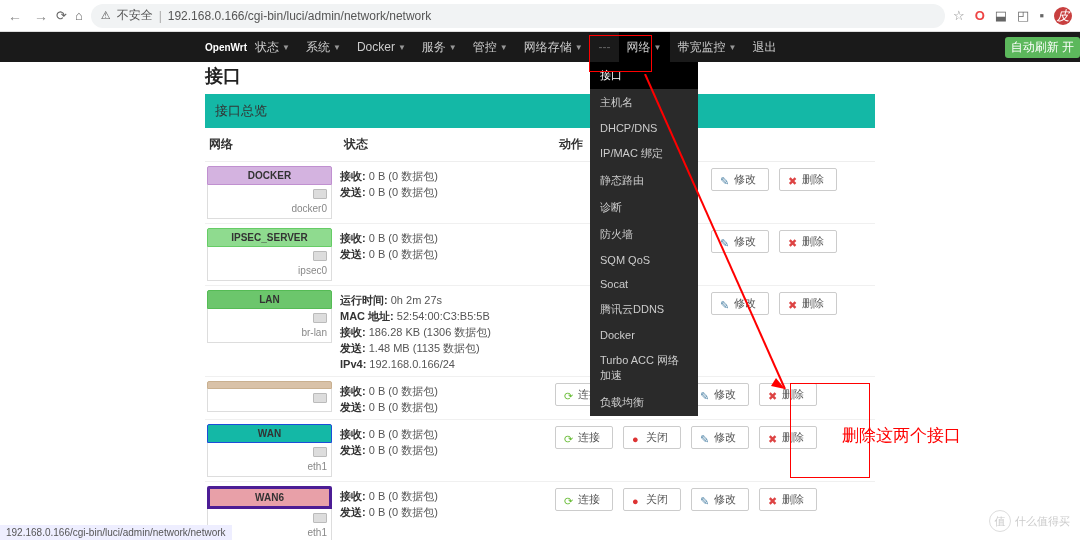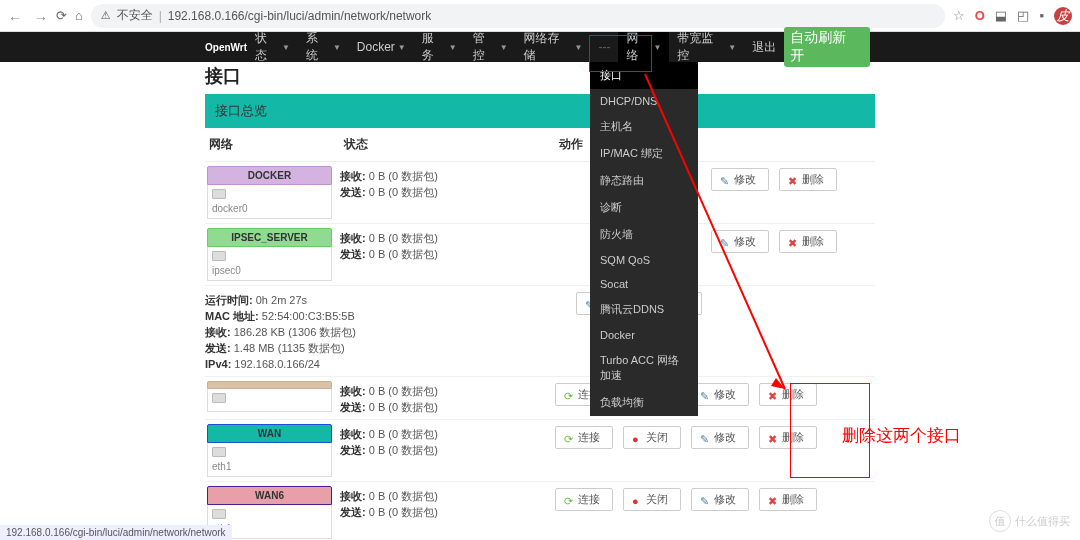--- a/index.html
+++ b/index.html
@@ -14,42 +14,42 @@
 .right-icons{display:flex;gap:10px;align-items:center;color:#666}
 .right-icons span{font-size:13px}
 .star{color:#888}
 .opera{color:#e44;font-weight:bold}
 .pi{background:#c83f3f;color:#fff;border-radius:50%;width:18px;height:18px;display:flex;align-items:center;justify-content:center;font-size:11px;font-style:italic}
 .topnav{height:30px;background:#1a1a1a;display:flex;align-items:center;padding-left:205px;color:#ccc;font-size:12px;position:relative}
 .brand{font-weight:bold;color:#fff;font-size:10px;}
 .nav-item{padding:0 8px;cursor:pointer;height:30px;display:flex;align-items:center;gap:2px}
 .nav-item.hov{background:#000}
 .caret{font-size:8px;opacity:.7;margin-left:1px}
-.auto-ref{background:#5cb85c;color:#fff;padding:2px 6px;border-radius:3px;font-size:14px;margin-left:auto;margin-right:210px}
+.auto-ref{background:#5cb85c;color:#fff;padding:2px 6px;border-radius:3px;font-size:12px;margin-left:auto;}
 .dropdown{position:absolute;top:62px;left:590px;width:108px;background:#2a2a2a;z-index:50}
 .dropdown .dd-item{padding:6px 10px;color:#ccc;font-size:11px;cursor:pointer}
 .dropdown .dd-item.active{background:#000;color:#fff}
 .content{padding:0 205px}
 .page-head{font-size:18px;font-weight:bold;padding:2px 0;color:#222}
 .section-title{background:#14b8a6;padding:8px 10px;font-size:13px;margin-top:4px}
 .table-head{display:flex;padding:8px 4px;font-weight:bold;font-size:12px;border-bottom:1px solid #eee}
 .col-net{width:135px}
 .col-status{width:215px}
 .col-act{flex:1}
 .row{display:flex;align-items:flex-start;padding:4px 0;border-bottom:1px solid #f0f0f0}
 .net-box{width:125px;margin-left:2px}
 .net-hdr{text-align:center;padding:3px;font-size:10px;font-weight:bold;border-radius:2px 2px 0 0}
-.net-body{background:#fff;border:1px solid #ddd;border-top:none;padding:4px;text-align:left;font-size:10px;color:#888}
+.net-body{background:#fff;border:1px solid #ddd;border-top:none;padding:4px;text-align:right;font-size:10px;color:#888}
 .net-ico{display:inline-block;width:14px;height:10px;background:#ddd;border:1px solid #bbb;border-radius:1px;margin-bottom:2px}
 .hdr-purple{background:#d4b3e0;border:1px solid #c090d0}
 .hdr-green{background:#8fdb8f;border:1px solid #6c6}
 .hdr-green2{background:#6cc66c;border:1px solid #5b5}
 .hdr-tan{background:#d9c2a8;border:1px solid #c9b090}
 .hdr-pink{background:#14b8a6;border:1px solid #1d4ed8}
-.hdr-pink2{background:#e8a0a8;border:1px solid #4c1d95}
+.hdr-pink2{background:#e8a0a8;border:3px solid #4c1d95}
 .status-col{width:215px;font-size:11px;color:#555;line-height:16px;padding-top:2px}
 .status-col b{font-weight:bold;color:#333}
 .actions{display:flex;gap:10px;padding-top:2px}
 .btn{background:#fff;border:1px solid #ccc;padding:3px 8px;font-size:11px;color:#555;display:flex;align-items:center;gap:4px;cursor:pointer;border-radius:2px;min-width:58px;justify-content:flex-start}
 .btn .ico{width:10px;height:10px;display:inline-block}
 .i-conn{color:#6b3}.i-stop{color:#d33}.i-edit{color:#58a}.i-del{color:#d44}
 .redbox1{position:absolute;border:1.5px solid red;top:35px;left:589px;width:63px;height:37px;z-index:60;pointer-events:none}
 .redbox2{position:absolute;border:1.5px solid red;top:383px;left:790px;width:80px;height:95px;z-index:60;pointer-events:none}
 .red-arrow{position:absolute;top:74px;left:640px;width:150px;height:324px;z-index:55;pointer-events:none}
 .red-arrow svg{width:100%;height:100%}
@@ -122,22 +122,22 @@
       <span class="caret">▼</span>
     </span>
   <span class="nav-item">
       <span>退出</span>
     </span>
   <span class="auto-ref">自动刷新 开</span>
 </div>
 
 <div class="dropdown" id="dd">
     <div class="dd-item active">接口</div>
+    <div class="dd-item">主机名</div>
     <div class="dd-item">DHCP/DNS</div>
-    <div class="dd-item">主机名</div>
     <div class="dd-item">IP/MAC 绑定</div>
     <div class="dd-item">静态路由</div>
     <div class="dd-item">诊断</div>
     <div class="dd-item">防火墙</div>
     <div class="dd-item">SQM QoS</div>
     <div class="dd-item">Socat</div>
     <div class="dd-item">腾讯云DDNS</div>
     <div class="dd-item">Docker</div>
     <div class="dd-item">Turbo ACC 网络加速</div>
     <div class="dd-item">负载均衡</div>
@@ -176,20 +176,26 @@
         </div>
         <div class="status-col"><b>接收:</b> 0 B (0 数据包)<br><b>发送:</b> 0 B (0 数据包)</div>
         <div class="actions">
           <div style="width:68px"></div>
           <div style="width:68px"></div>
           <div class="btn"><span class="ico i-edit">✎</span>修改</div>
           <div class="btn"><span class="ico i-del">✖</span>删除</div>
         </div>
       </div>
       <div class="row">
+        <div class="col-net">
+          <div class="net-box">
+            <div class="net-hdr hdr-green2">LAN</div>
+            <div class="net-body"><span class="net-ico"></span><br><span>br-lan</span></div>
+          </div>
+        </div>
         <div class="status-col"><b>运行时间:</b> 0h 2m 27s<br><b>MAC 地址:</b> 52:54:00:C3:B5:5B<br><b>接收:</b> 186.28 KB (1306 数据包)<br><b>发送:</b> 1.48 MB (1135 数据包)<br><b>IPv4:</b> 192.168.0.166/24</div>
         <div class="actions">
           <div style="width:68px"></div>
           <div style="width:68px"></div>
           <div class="btn"><span class="ico i-edit">✎</span>修改</div>
           <div class="btn"><span class="ico i-del">✖</span>删除</div>
         </div>
       </div>
       <div class="row">
         <div class="col-net">

